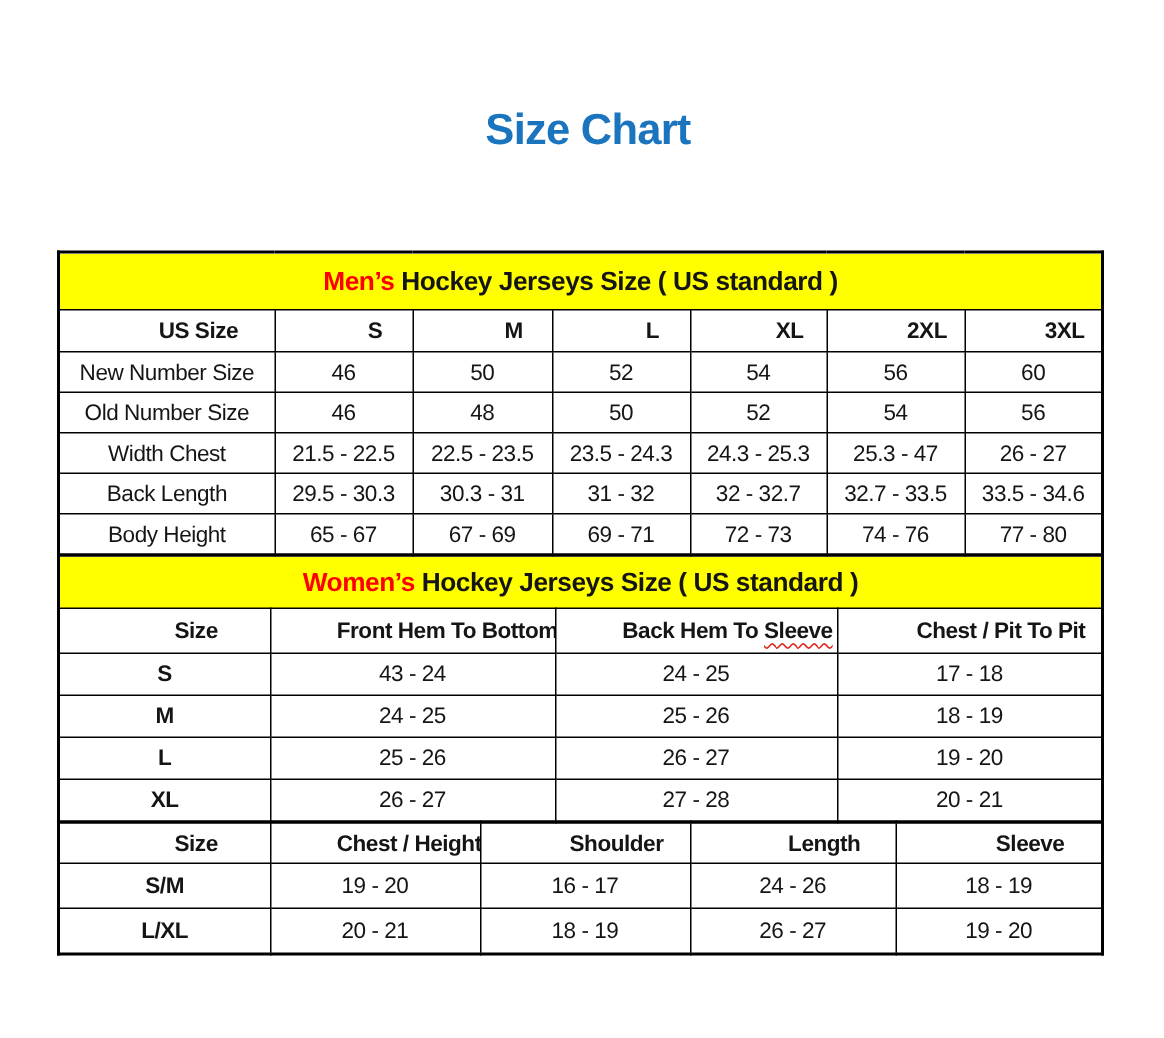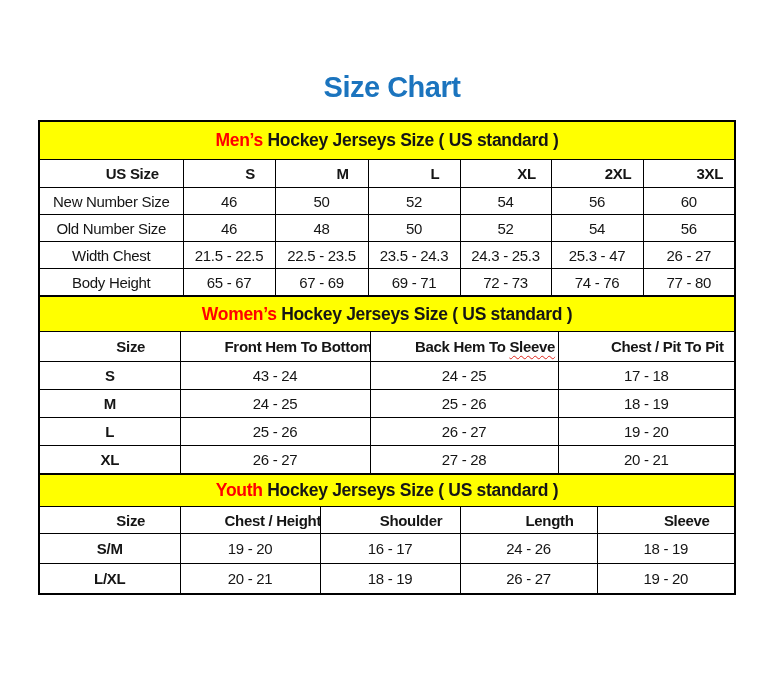--- a/index.html
+++ b/index.html
@@ -22,20 +22,21 @@
   }
   .tables {
     position: absolute;
     left: 38px; top: 120px; width: 696px;
   }
   table {
     border-collapse: collapse;
     table-layout: fixed;
     width: 696px;
     border: 2px solid #000;
+    margin-top: 47px;
   }
   table + table { margin-top: -2px; }
   td, th {
     border: 1px solid #000;
     text-align: center;
     vertical-align: middle;
     font-size: 15px;
     letter-spacing: -0.3px;
     padding: 0 2px;
     overflow: hidden;
@@ -117,20 +118,29 @@
     <tr class="row">
       <td class="lbl">Width Chest</td>
       <td>21.5 - 22.5</td>
       <td>22.5 - 23.5</td>
       <td>23.5 - 24.3</td>
       <td>24.3 - 25.3</td>
       <td>25.3 - 47</td>
       <td>26 - 27</td>
     </tr>
     <tr class="row">
+      <td class="lbl">Back Length</td>
+      <td>29.5 - 30.3</td>
+      <td>30.3 - 31</td>
+      <td>31 - 32</td>
+      <td>32 - 32.7</td>
+      <td>32.7 - 33.5</td>
+      <td>33.5 - 34.6</td>
+    </tr>
+    <tr class="row">
       <td class="lbl">Body Height</td>
       <td>65 - 67</td>
       <td>67 - 69</td>
       <td>69 - 71</td>
       <td>72 - 73</td>
       <td>74 - 76</td>
       <td>77 - 80</td>
     </tr>
   </tbody>
     </table>
@@ -181,23 +191,20 @@
 
   <table class="youth">
     <colgroup>
       <col style="width:141px">
         <col style="width:140px">
         <col style="width:140px">
         <col style="width:137px">
         <col style="width:138px">
     </colgroup>
     <tbody>
-        <tr class="band">
-      <td colspan="5"><span class="hl">Youth</span><span> Hockey Jerseys Size ( US standard )</span></td>
-    </tr>
     <tr class="head">
       <th>Size</th>
       <th>Chest / Height</th>
       <th>Shoulder</th>
       <th>Length</th>
       <th>Sleeve</th>
     </tr>
     <tr class="row">
       <td class="lbl-b">S/M</td>
       <td>19 - 20</td>

